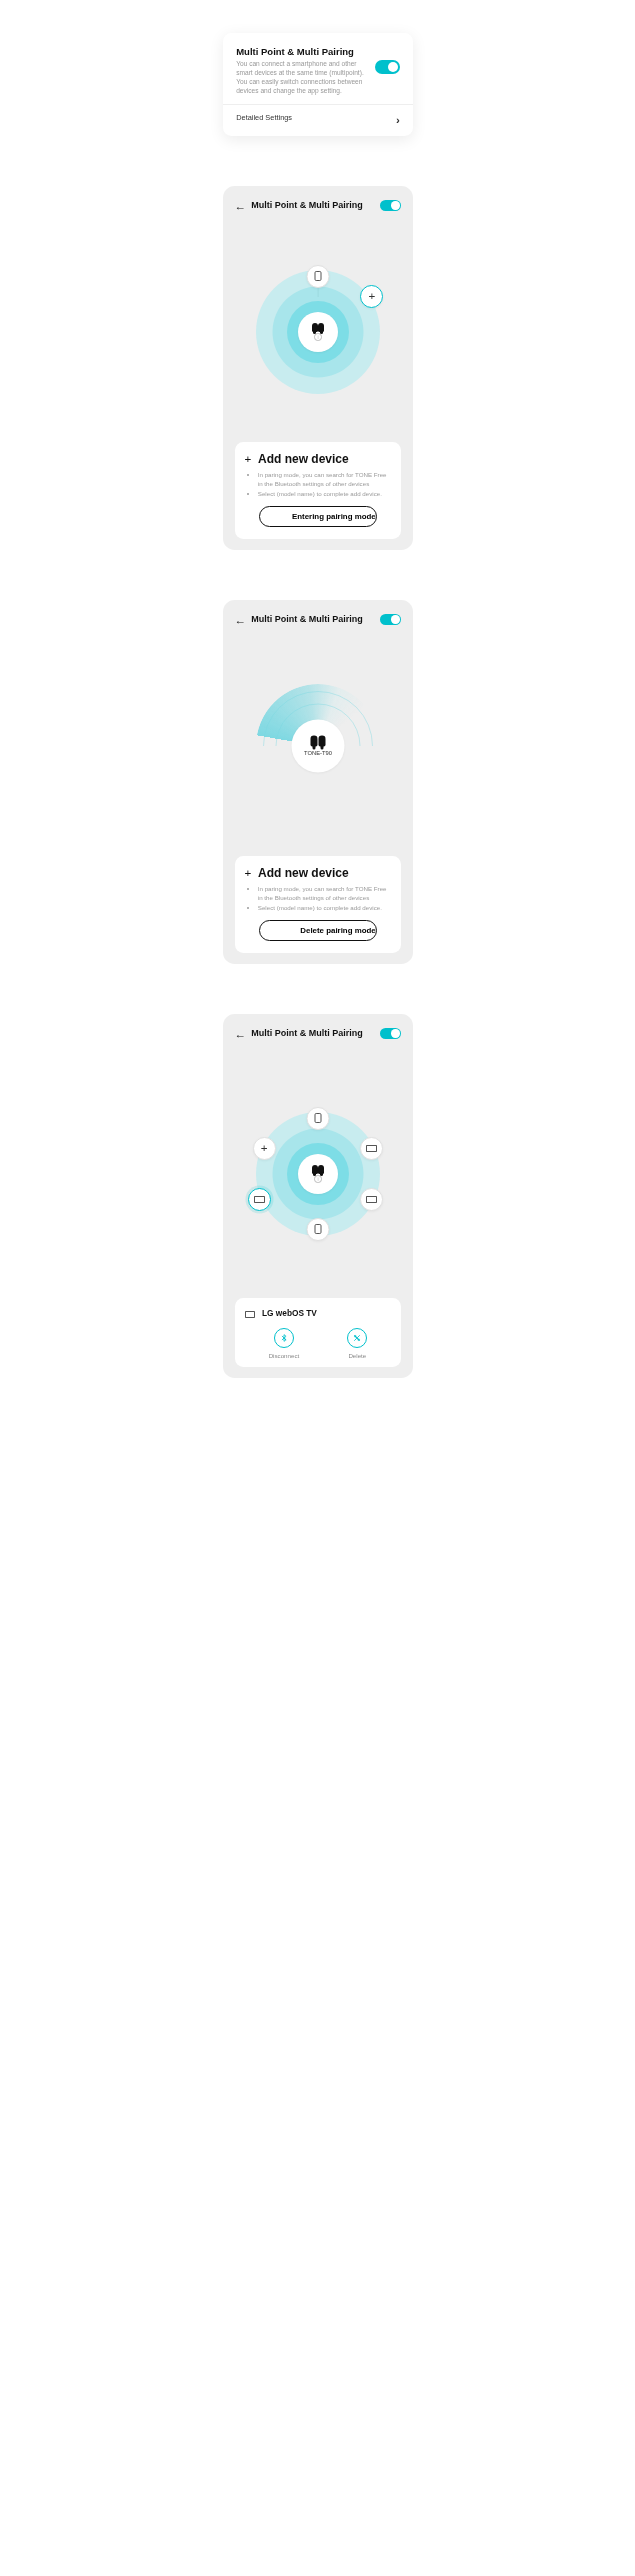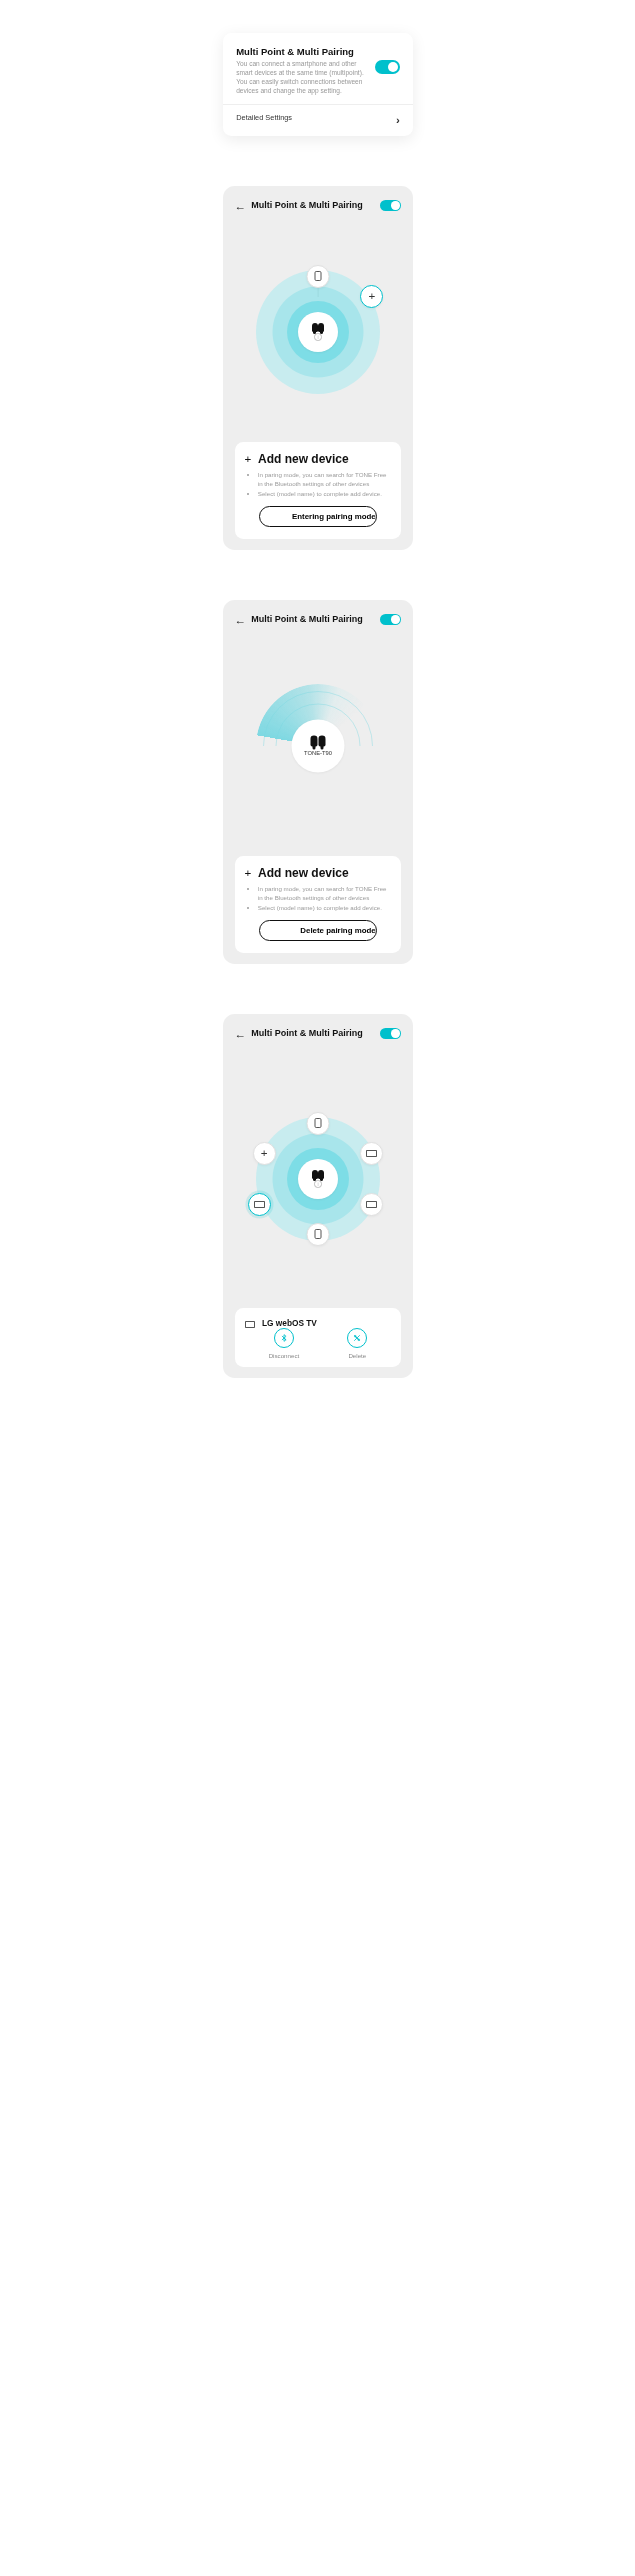--- a/index.html
+++ b/index.html
@@ -133,21 +133,21 @@
 .radar-rings::before { width: 83px; height: 83px; }
 .radar-rings::after  { width: 108px; height: 108px; }
 .radar-bottom { position: absolute; left:0; right:0; bottom:0; height:50%; background:#eeeeee; }
 .center-bud.lg { width: 53px; height: 53px; gap: 3.3px; }
 .center-bud.lg .label { font-size: 5.8px; color: #333; }
 
 
 .device-card {
   background: #fff; border-radius: 8.3px; padding: 10px 10px 8.3px 10px;
 }
-.device-card .drow { display: flex; align-items: flex-end; gap: 6.6px; }
+.device-card .drow { display: flex; align-items: flex-end; gap: 6.6px; margin-bottom: 10px; }
 .device-card h5 { font-size: 8.3px; font-weight: 700; color: #111; }
 .actions { display: flex; justify-content: space-around; }
 .action { display: flex; flex-direction: column; align-items: center; gap: 3.3px; }
 .action .circ {
   width: 20px; height: 20px; border-radius: 50%; border: 1.1px solid #00c0cc;
   display: flex; align-items: center; justify-content: center; color: #00c0cc; font-size: 9px;
 }
 .action span { font-size: 6.2px; color: #888; }
 
 

